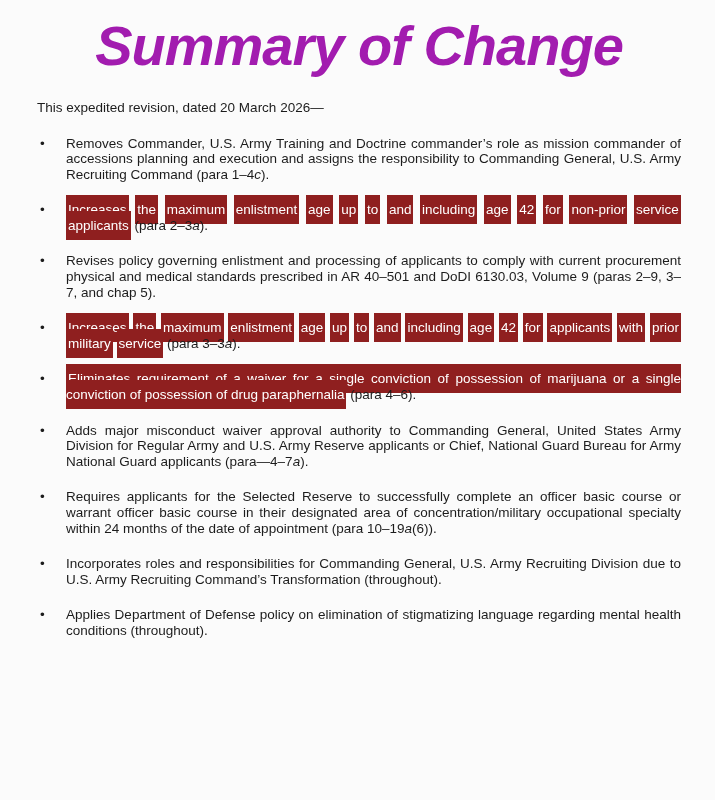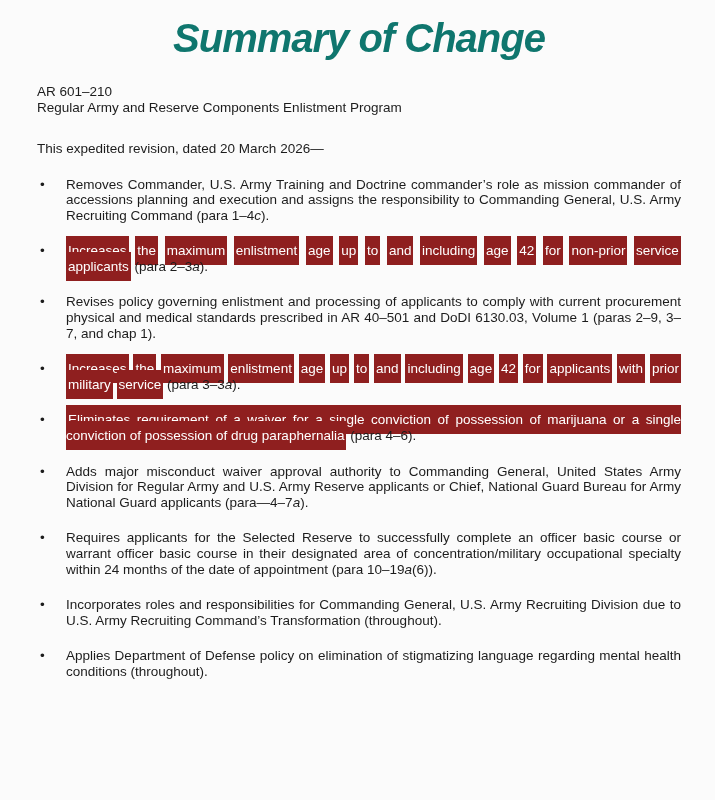--- a/index.html
+++ b/index.html
@@ -16,28 +16,28 @@
     font-family:"Liberation Sans", sans-serif;
     color:var(--ink);
     -webkit-font-smoothing:antialiased;
   }
   .page{
     box-sizing:border-box;
     width:715px;
     padding:10px 34px 24px 37px;
   }
   .title{
-    font-size:40px;
+    font-size:56px;
     line-height:1.0;
     font-weight:bold;
     font-style:italic;
     text-align:center;
     margin:8px 0 26px 0;
     letter-spacing:-1px;
-    color:#0f766e;
+    color:#a21caf;
     white-space:nowrap;
   }
   .doc-id{
     font-size:13.5px;
     line-height:15.5px;
   }
   .revision{
     font-size:13.5px;
     line-height:15.5px;
     margin-top:26px;
@@ -68,31 +68,27 @@
     padding:7px 2px;
   }
   i{font-style:italic;}
 </style>
 </head>
 <body>
 
 <div class="page">
   <h1 class="title">Summary of Change</h1>
 
-  <div class="doc-id">
-    <div>AR 601–210</div>
-    <div>Regular Army and Reserve Components Enlistment Program</div>
-  </div>
 
   <div class="revision">This expedited revision, dated 20 March 2026—</div>
 
   <ul class="change-list" id="bullet-list">
       <li>Removes Commander, U.S. Army Training and Doctrine commander’s role as mission commander of accessions planning and execution and assigns the responsibility to Commanding General, U.S. Army Recruiting Command (para 1–4<i>c</i>).</li>
       <li><span class="hl">Increases</span> <span class="hl">the</span> <span class="hl">maximum</span> <span class="hl">enlistment</span> <span class="hl">age</span> <span class="hl">up</span> <span class="hl">to</span> <span class="hl">and</span> <span class="hl">including</span> <span class="hl">age</span> <span class="hl">42</span> <span class="hl">for</span> <span class="hl">non-prior</span> <span class="hl">service</span> <span class="hl">applicants</span> (para 2–3<i>a</i>).</li>
-      <li>Revises policy governing enlistment and processing of applicants to comply with current procurement physical and medical standards prescribed in AR 40–501 and DoDI 6130.03, Volume 1 (paras 2–9, 3–7, and chap 1).</li>
+      <li>Revises policy governing enlistment and processing of applicants to comply with current procurement physical and medical standards prescribed in AR 40–501 and DoDI 6130.03, Volume 9 (paras 2–9, 3–7, and chap 5).</li>
       <li><span class="hl">Increases</span> <span class="hl">the</span> <span class="hl">maximum</span> <span class="hl">enlistment</span> <span class="hl">age</span> <span class="hl">up</span> <span class="hl">to</span> <span class="hl">and</span> <span class="hl">including</span> <span class="hl">age</span> <span class="hl">42</span> <span class="hl">for</span> <span class="hl">applicants</span> <span class="hl">with</span> <span class="hl">prior</span> <span class="hl">military</span> <span class="hl">service</span> (para 3–3<i>a</i>).</li>
       <li><span class="hl">Eliminates requirement of a waiver for a single conviction of possession of marijuana or a single conviction of possession of drug paraphernalia</span> (para 4–6).</li>
       <li>Adds major misconduct waiver approval authority to Commanding General, United States Army Division for Regular Army and U.S. Army Reserve applicants or Chief, National Guard Bureau for Army National Guard applicants (para—4–7<i>a</i>).</li>
       <li>Requires applicants for the Selected Reserve to successfully complete an officer basic course or warrant officer basic course in their designated area of concentration/military occupational specialty within 24 months of the date of appointment (para 10–19<i>a</i>(6)).</li>
       <li>Incorporates roles and responsibilities for Commanding General, U.S. Army Recruiting Division due to U.S. Army Recruiting Command’s Transformation (throughout).</li>
       <li>Applies Department of Defense policy on elimination of stigmatizing language regarding mental health conditions (throughout).</li>
     </ul>
 </div>
 
 </body></html>

